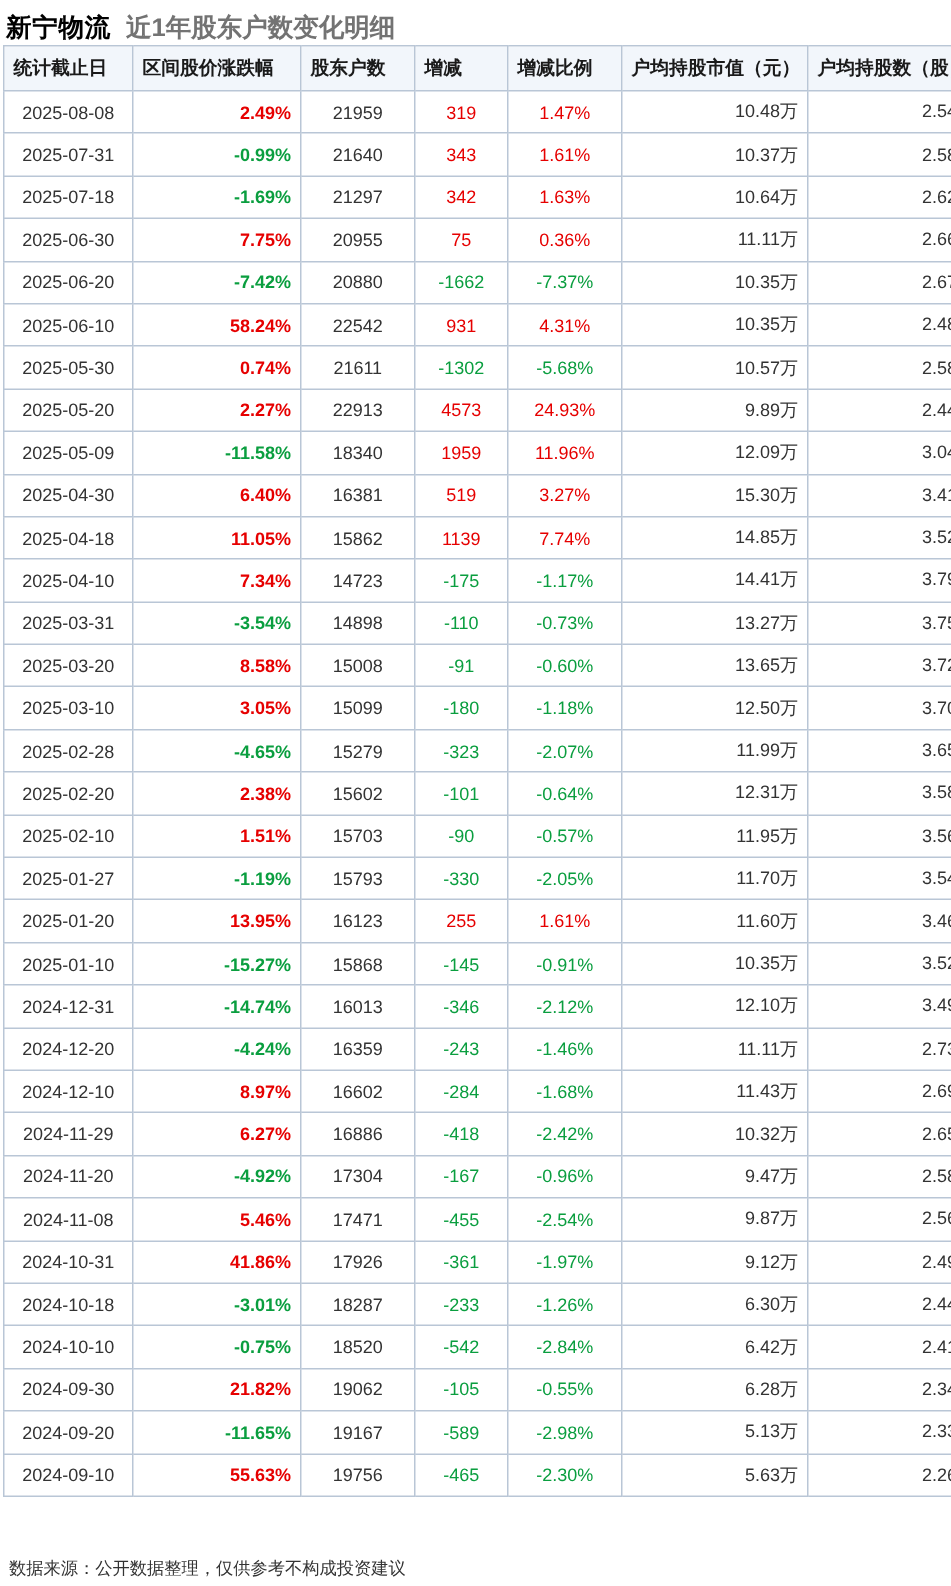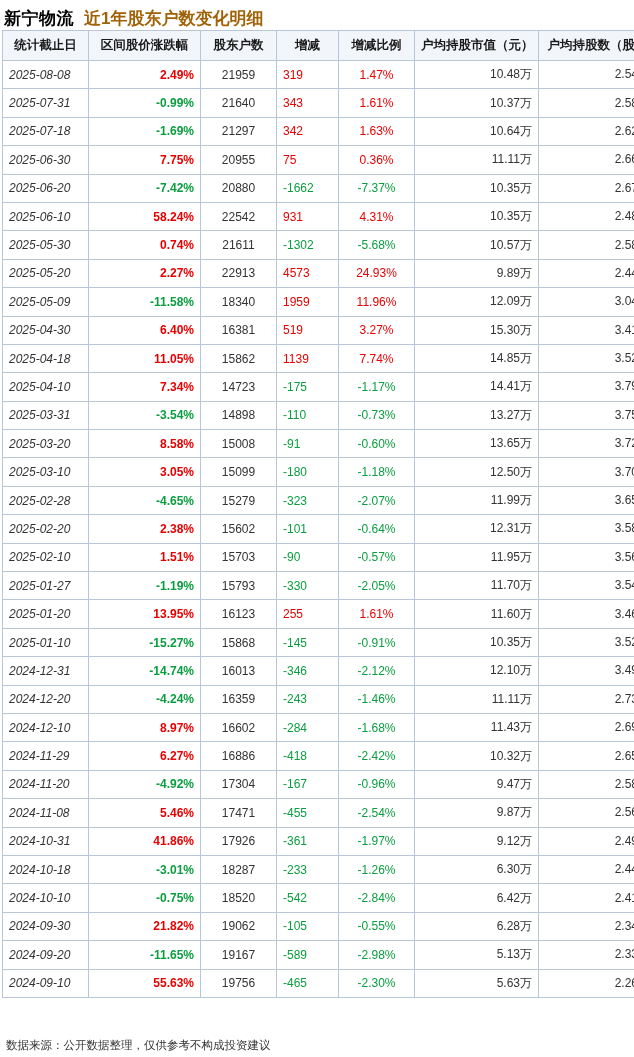--- a/index.html
+++ b/index.html
@@ -31,21 +31,21 @@
   .header-title {
     font-size: 17px;
     font-weight: bold;
     color: #000;
     letter-spacing: 0.5px;
     white-space: nowrap;
   }
   .header-sub {
     font-size: 17px;
     font-weight: bold;
-    color: #a16207;
+    color: #737373;
     margin-left: 10px;
     white-space: nowrap;
   }
   
   .table-wrap {
     padding: 0 2px;
     box-sizing: border-box;
   }
   table.data {
     border-collapse: collapse;
@@ -60,28 +60,28 @@
     padding: 0 6px;
     box-sizing: border-box;
     white-space: nowrap;
     overflow: hidden;
   }
   table.data thead th {
     background: #f2f6fb;
     font-size: 12.5px;
     font-weight: bold;
     color: #1a1a1a;
-    text-align: center;
+    text-align: left;
     height: 30px;
   }
   
-  td.c0 { text-align: left;  padding-left: 8px; color: #333; font-style: italic; }
+  td.c0 { text-align: center;  padding-left: 8px; color: #333; }
   td.c1 { text-align: right; padding-right: 8px; font-weight: bold; }
   td.c2 { text-align: center; padding-right: 8px; color: #333; }
-  td.c3 { text-align: left; padding-right: 8px; }
+  td.c3 { text-align: center; padding-right: 8px; }
   td.c4 { text-align: center; padding-right: 8px; }
   td.c5 { text-align: right; padding-right: 8px; color: #333; }
   td.c6 { text-align: right; padding-right: 8px; color: #333; }
 
   .up   { color: #e60000; }
   .down { color: #0a9e3f; }
 
   
   col.w0 { width: 86px; }
   col.w1 { width: 112px; }

